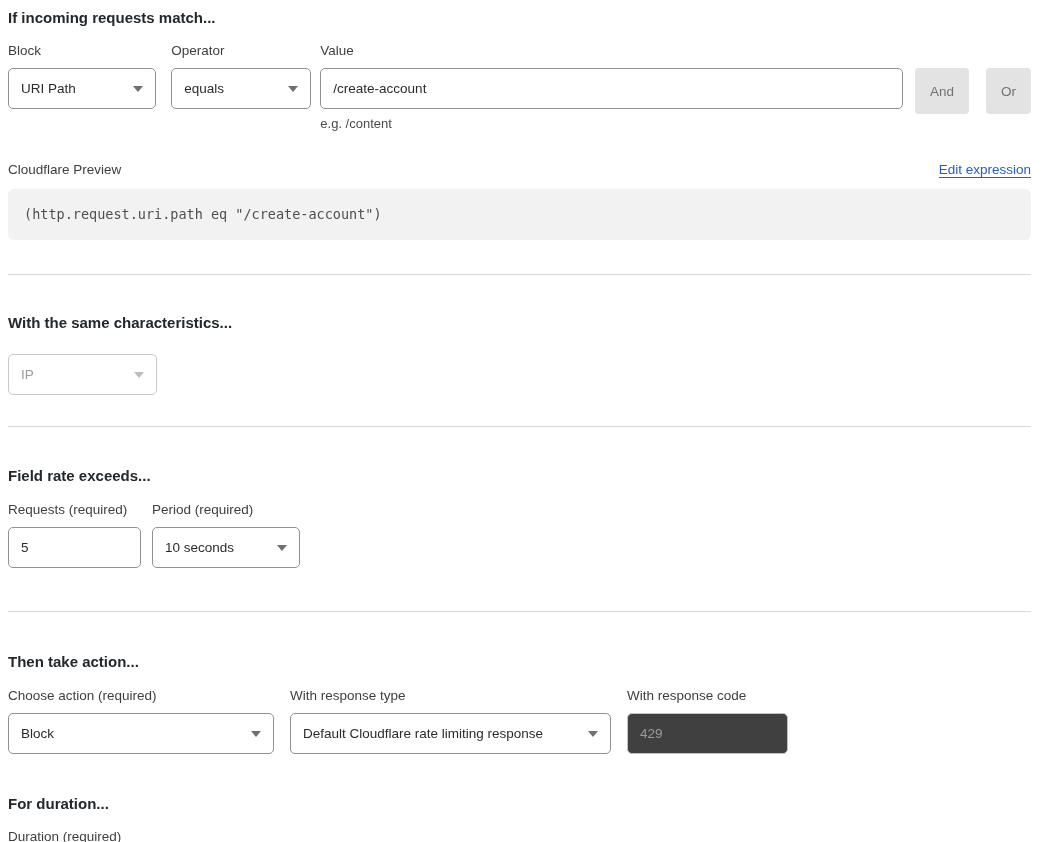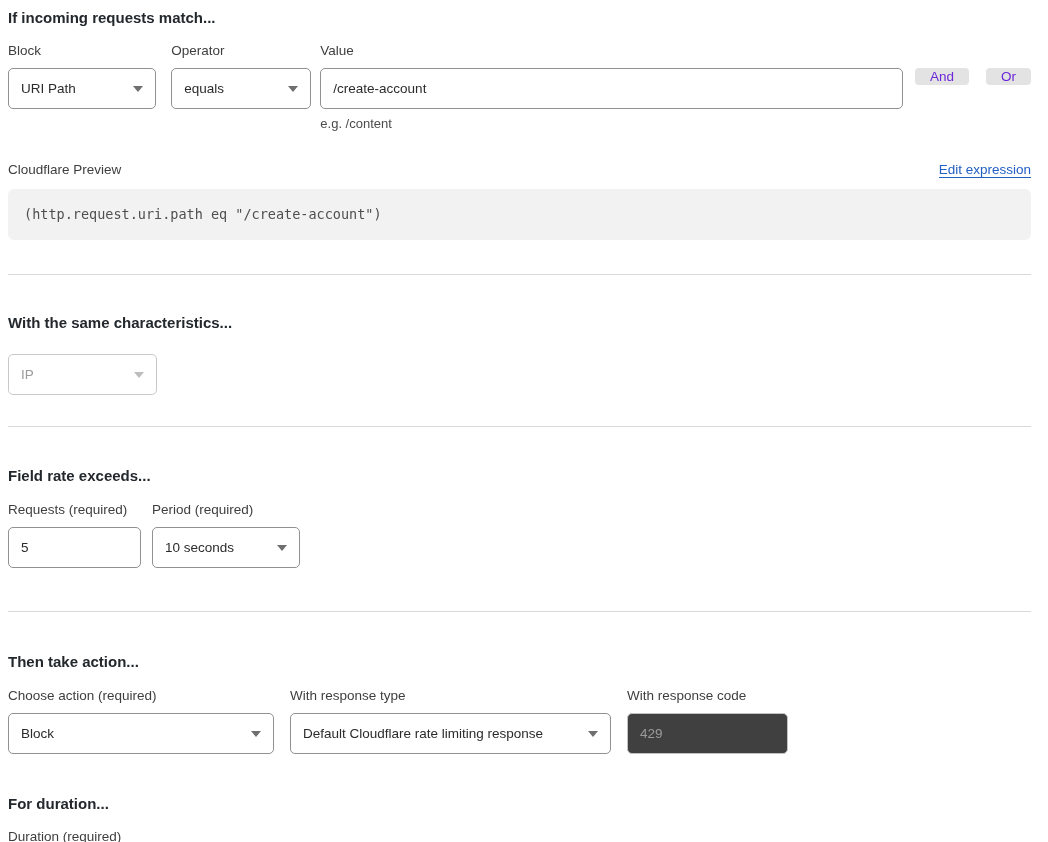--- a/index.html
+++ b/index.html
@@ -64,27 +64,27 @@
   }
   .row { display: flex; align-items: flex-start; }
   .fg { display: flex; flex-direction: column; }
   .hint {
     font-size: 13px;
     color: #4b4b4b;
     margin-top: 7px;
     line-height: 15px;
   }
   .btn {
-    height: 17px;
+    height: 46px;
     background: #e3e3e3;
     border: none;
     border-radius: 4px;
     font-family: "Liberation Sans", sans-serif;
     font-size: 13.5px;
-    color: #6d28d9;
+    color: #737373;
     padding: 0 15px;
     cursor: pointer;
     margin-top: 25px;
   }
   .expr-header {
     margin-top: 31px;
     display: flex;
     justify-content: space-between;
     align-items: baseline;
   }

